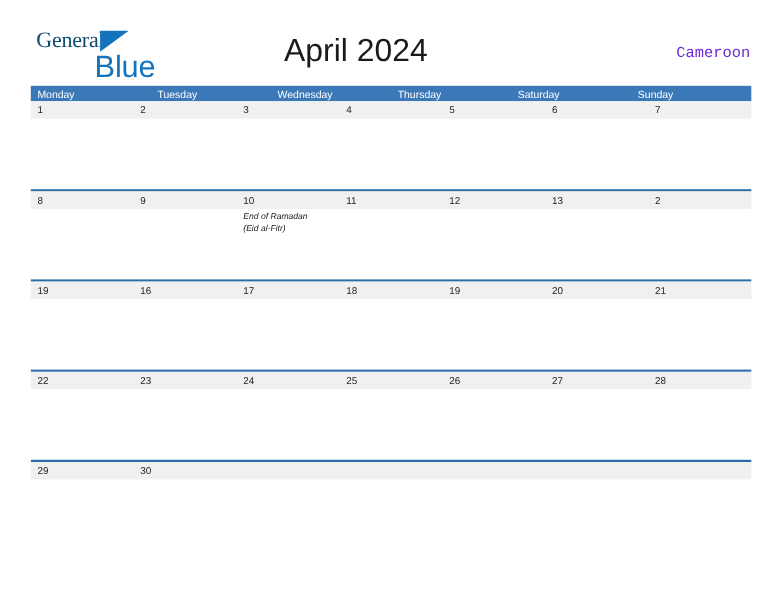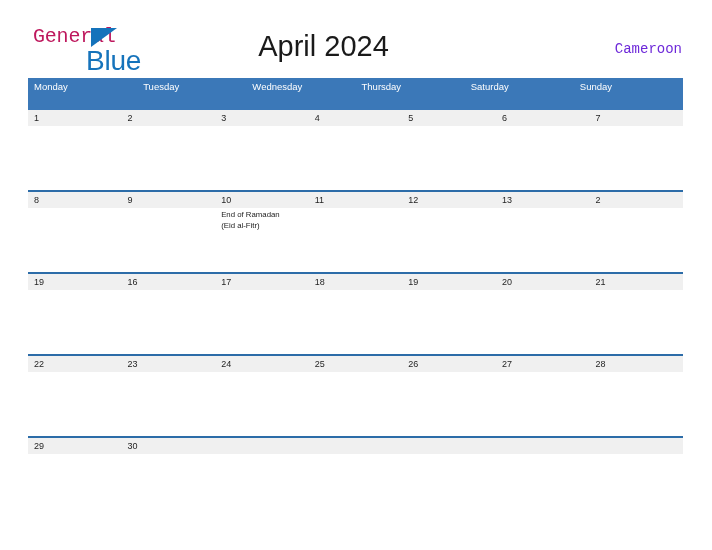--- a/index.html
+++ b/index.html
@@ -35,22 +35,22 @@
   .logo-row1 {
     position: relative;
     height: 22px;
   }
   .logo-general {
     position: absolute;
     left: 0;
     top: 0;
     font-size: 20px;
     letter-spacing: -0.2px;
-    color: #be185d;
-    font-family: Liberation Mono, monospace;
+    color: #0c4a6e;
+    font-family: Liberation Serif, serif;
   }
   .logo-triangle {
     position: absolute;
     left: 58px;
     top: 1px;
     width: 0;
     height: 0;
     border-left: 26px solid #1573bb;
     border-bottom: 19px solid transparent;
   }
@@ -89,21 +89,21 @@
   .calendar {
     position: absolute;
     left: 28px;
     top: 78px;
     width: 655px;
   }
 
   .weekday-header {
     display: flex;
     background: #3b78b8;
-    height: 32px;
+    height: 14px;
   }
   .weekday-cell {
     flex: 1 1 0;
     color: #ffffff;
     font-size: 9.5px;
     line-height: 18px;
     padding-left: 6px;
     box-sizing: border-box;
     white-space: nowrap;
     overflow: hidden;
@@ -139,20 +139,21 @@
     flex: 1 1 0;
     padding: 2px 6px 0 6px;
     box-sizing: border-box;
     font-size: 7.8px;
     line-height: 10.5px;
     color: #232323;
   }
   .event-line {
     display: block;
     white-space: nowrap;
+    font-style: italic;
   }
 
   .week-body-tall { height: 64px; }
   .week-body-short { height: 2px; }
 </style>
 </head>
 <body>
 
 <div class="topbar">
 

